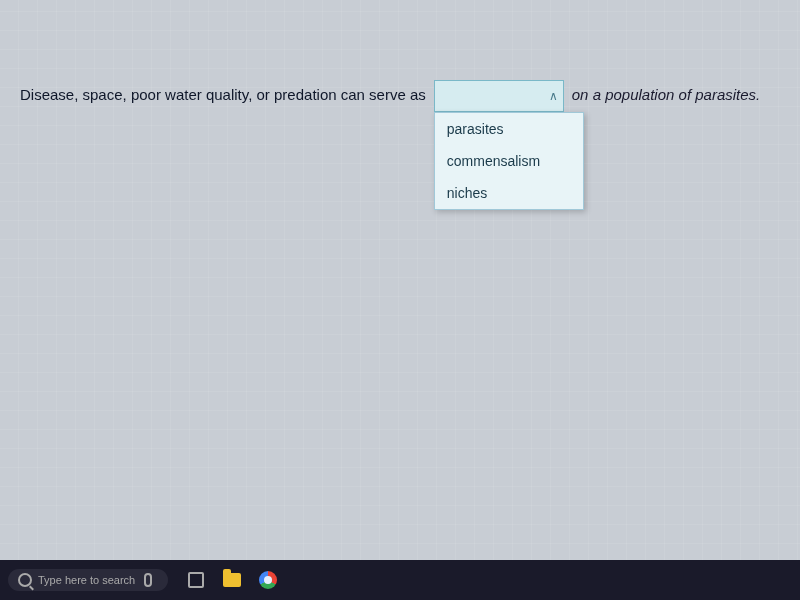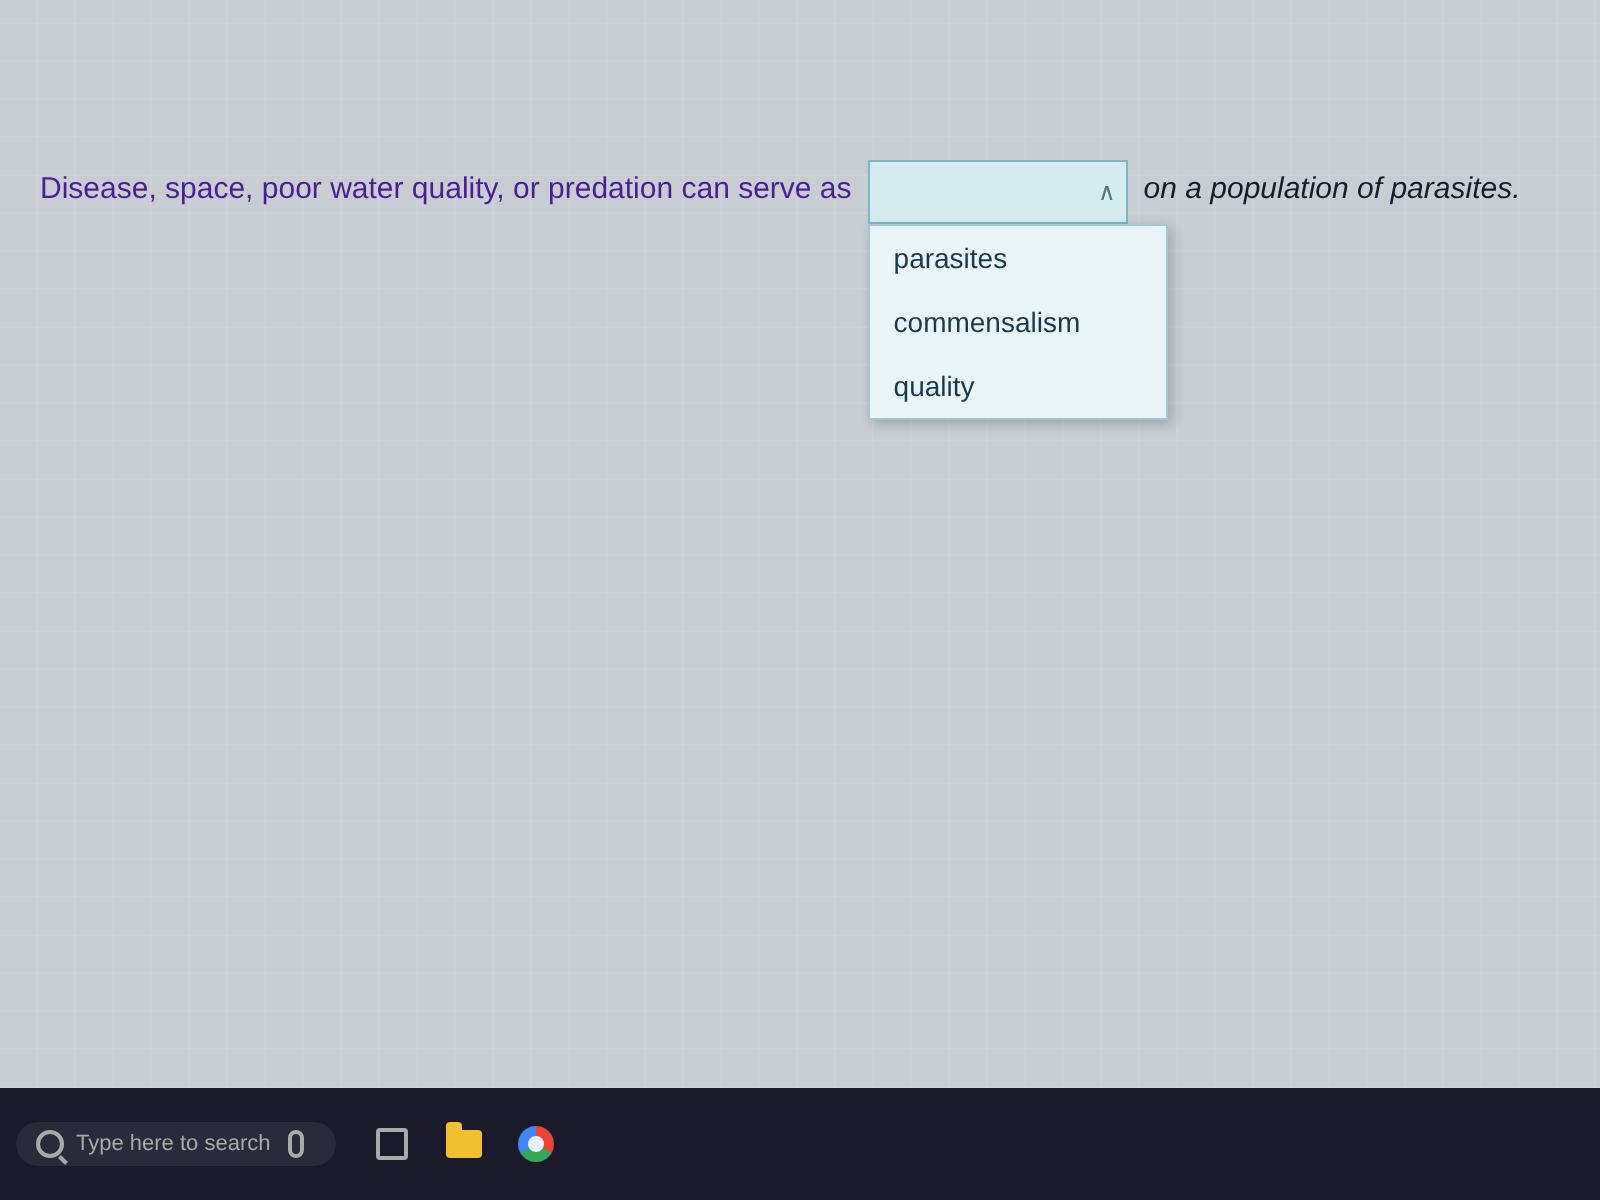--- a/index.html
+++ b/index.html
@@ -45,21 +45,21 @@
 
     .question-area {
       display: flex;
       align-items: flex-start;
       flex-wrap: nowrap;
       width: 100%;
     }
 
     .question-text-before {
       font-size: 15px;
-      color: #4c1d95;
+      color: #0f172a;
       white-space: nowrap;
       margin-right: 8px;
       padding-top: 6px;
     }
 
     .dropdown-container {
       position: relative;
       display: inline-block;
     }
 
@@ -118,21 +118,21 @@
       margin-left: 8px;
       padding-top: 6px;
     }
 
     
     .taskbar {
       position: absolute;
       bottom: 0;
       left: 0;
       right: 0;
-      height: 56px;
+      height: 40px;
       background-color: #1a1a2a;
       display: flex;
       align-items: center;
       padding: 0 8px;
       gap: 6px;
     }
 
     .taskbar-search {
       display: flex;
       align-items: center;
@@ -248,21 +248,21 @@
   <div class="question-area">
     <span class="question-text-before">Disease, space, poor water quality, or predation can serve as</span>
 
     <div class="dropdown-container">
       <div class="dropdown-select"></div>
       <span class="dropdown-arrow">∧</span>
 
       <div class="dropdown-menu">
         <div class="dropdown-item">parasites</div>
         <div class="dropdown-item">commensalism</div>
-        <div class="dropdown-item">quality</div>
+        <div class="dropdown-item">niches</div>
       </div>
     </div>
 
     <span class="question-text-after">on a population of parasites.</span>
   </div>
 </div>
 
 <div class="taskbar">
   <div class="taskbar-search">
     <div class="taskbar-search-icon"></div>

